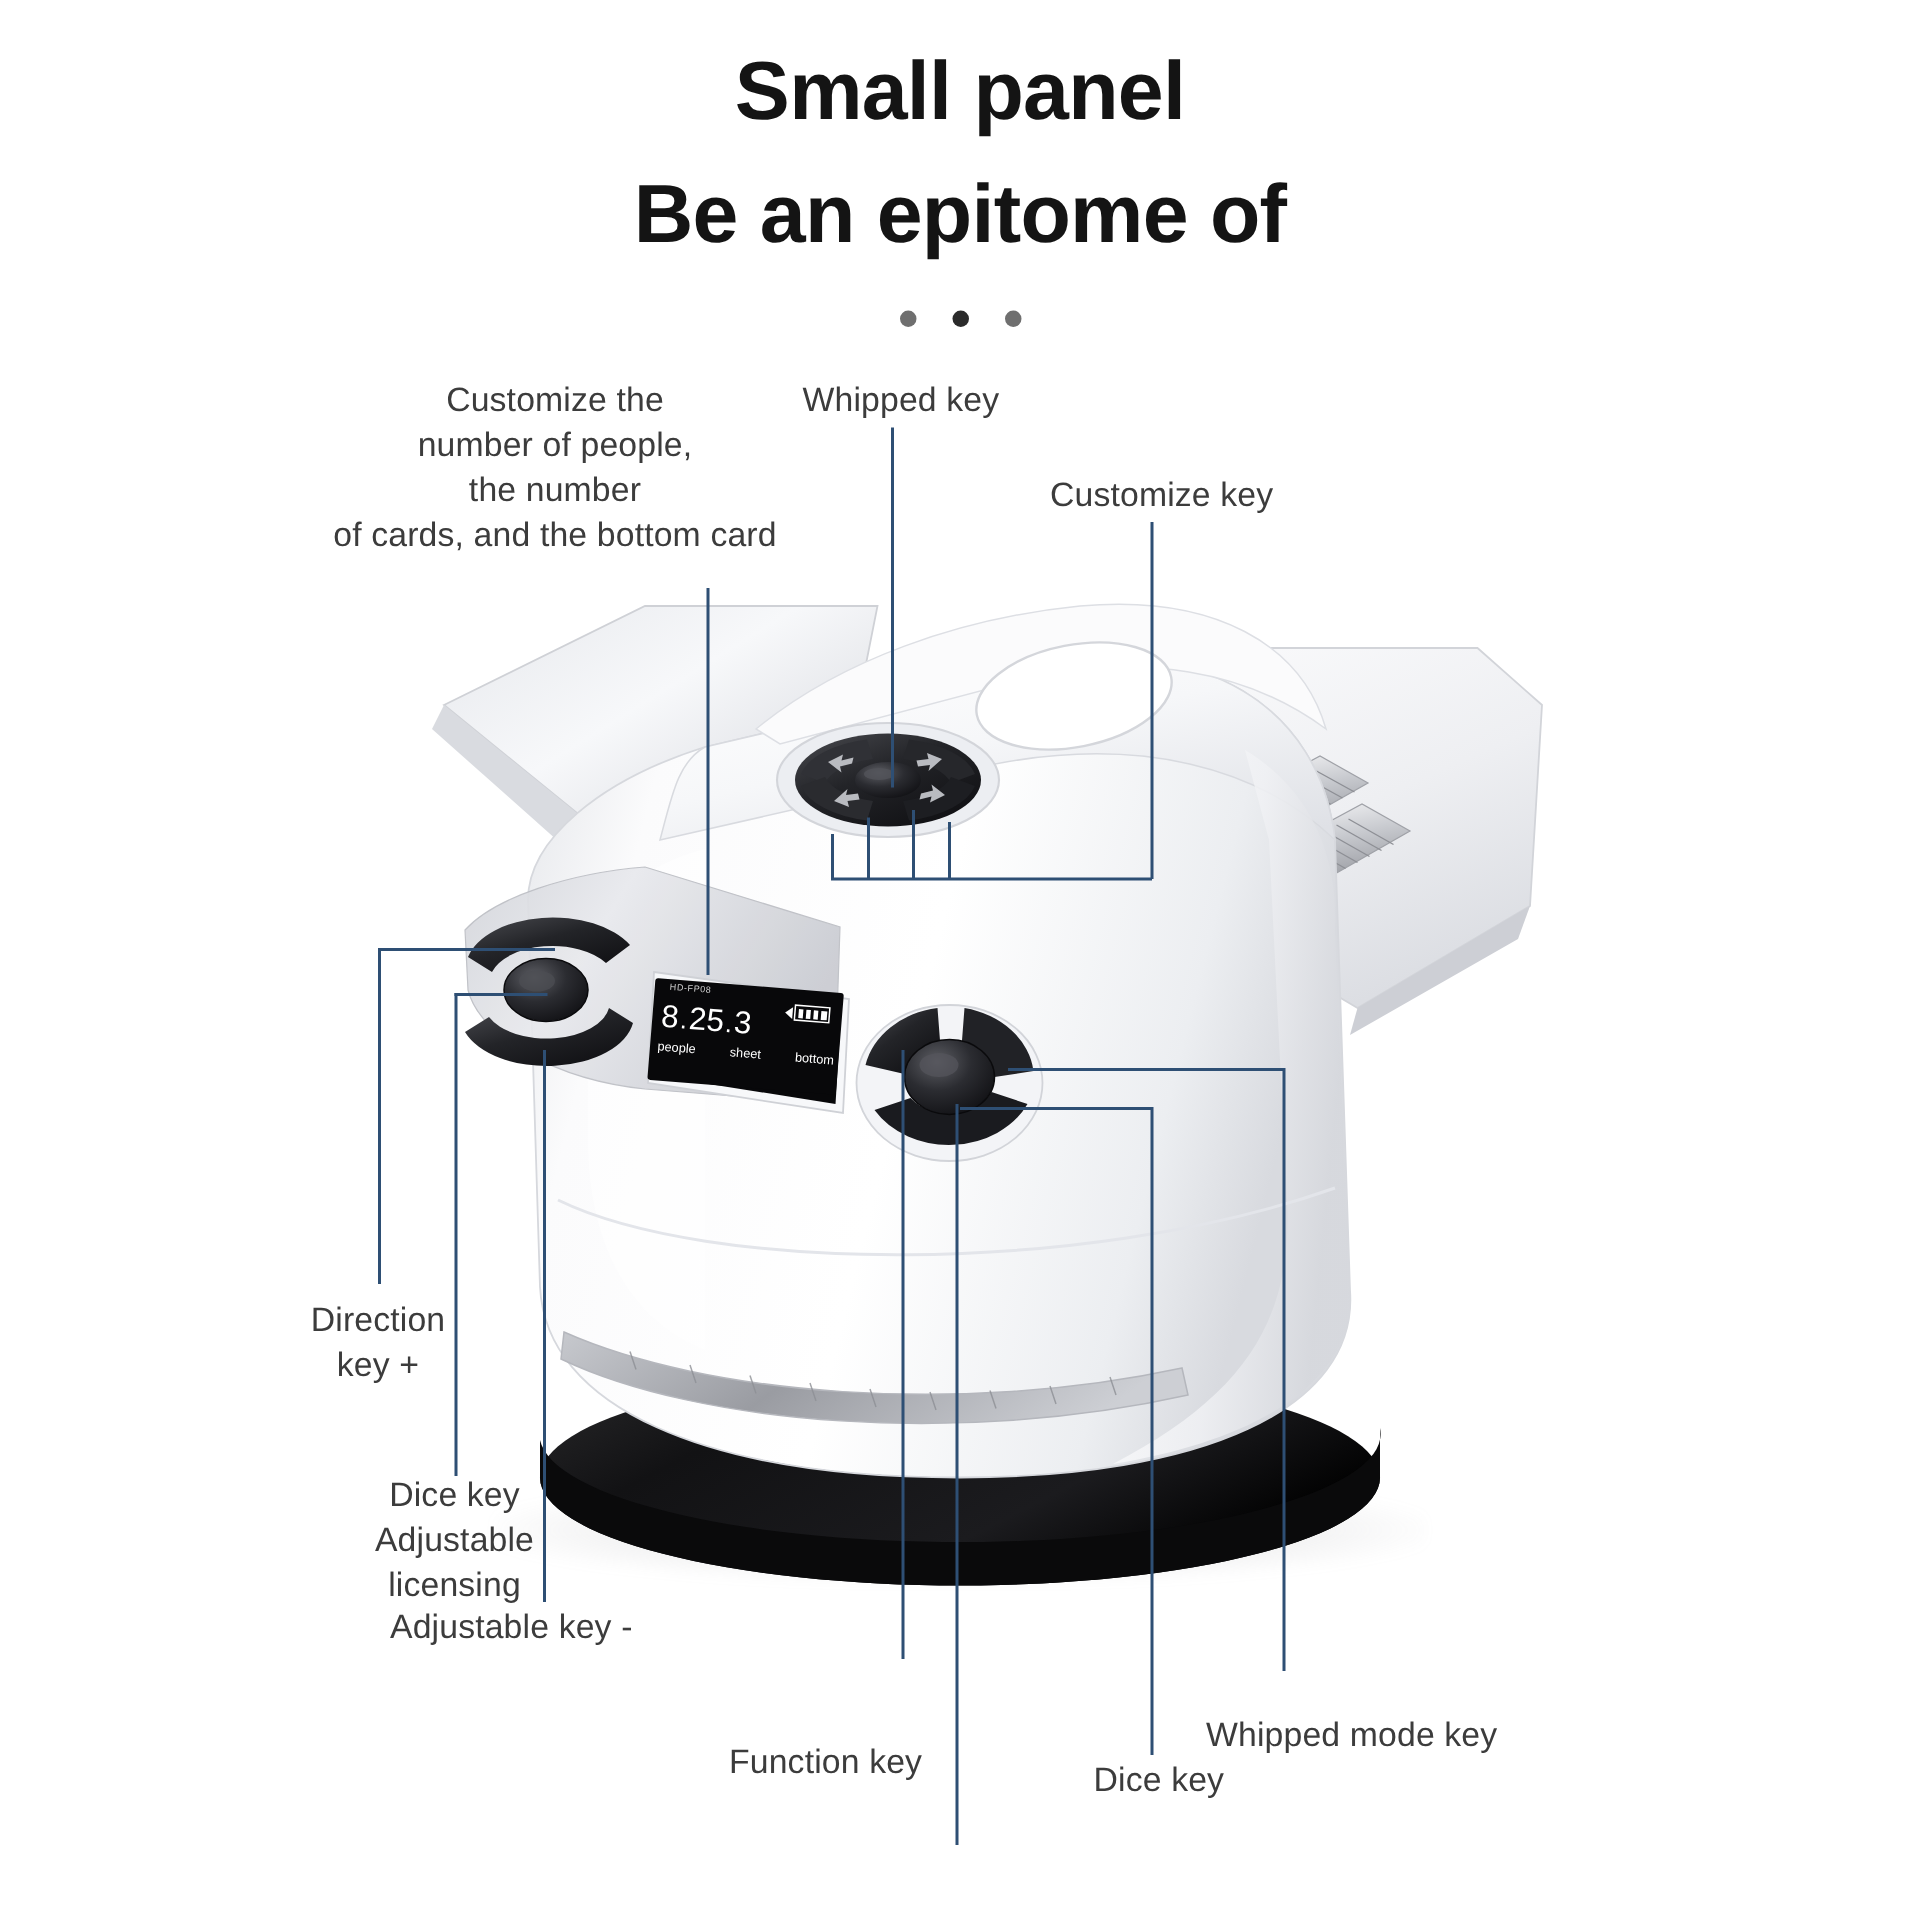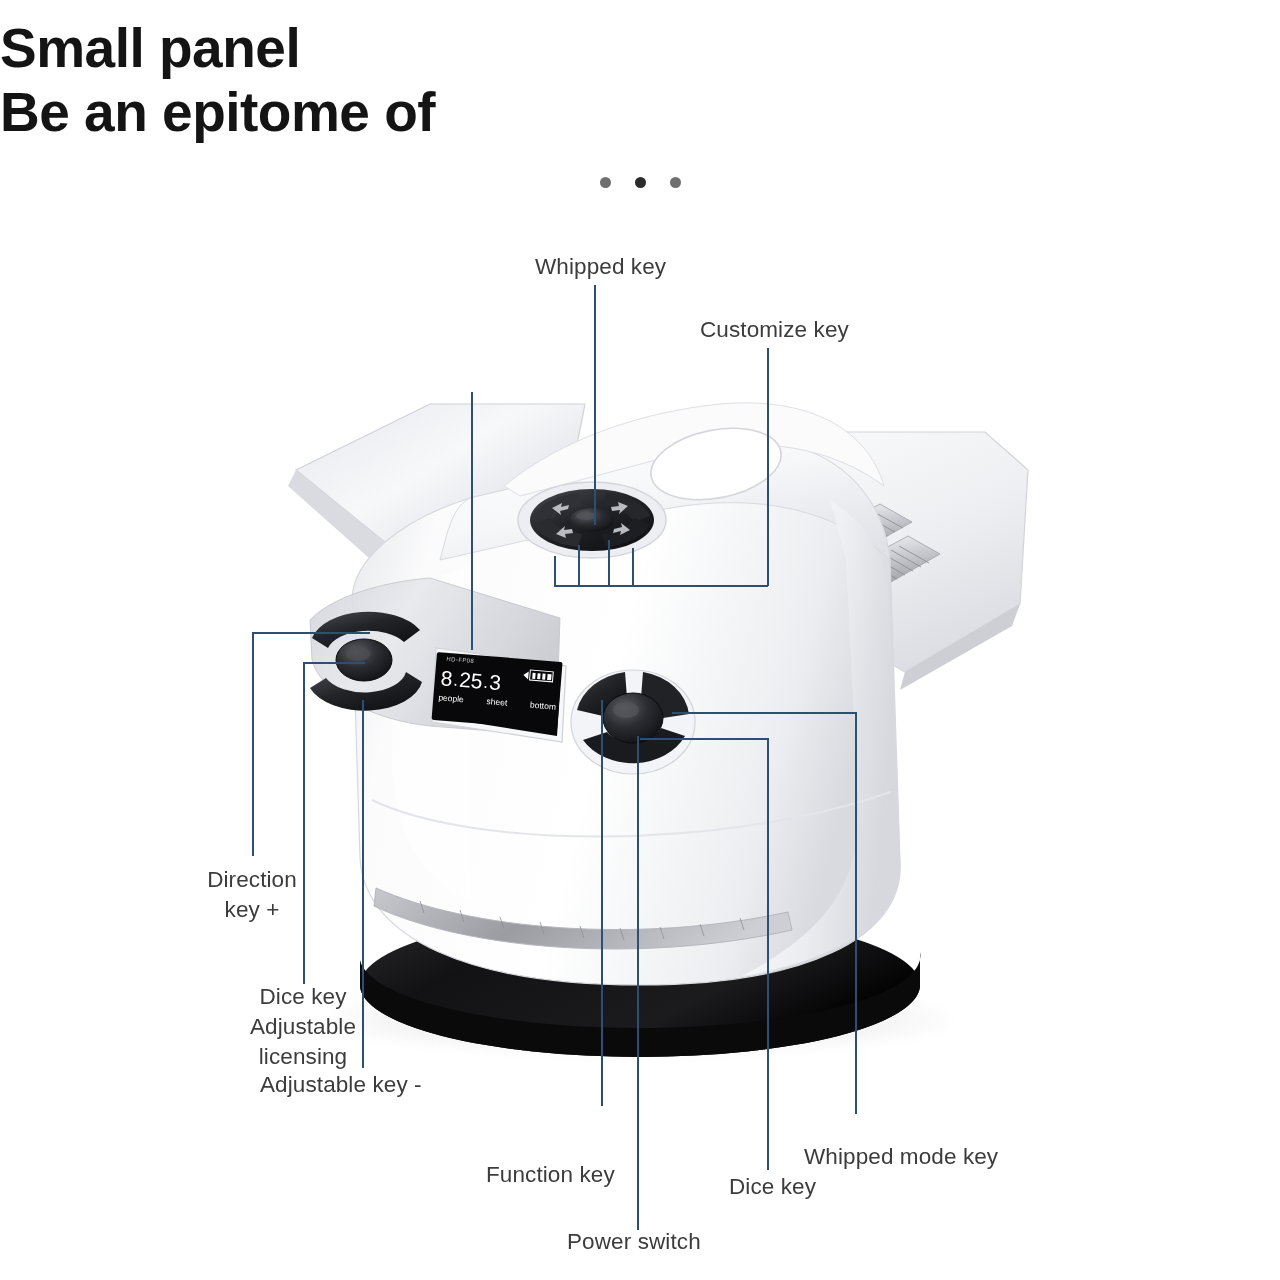--- a/index.html
+++ b/index.html
@@ -12,30 +12,31 @@
   }
   #root {
     position: relative;
     width: 1280px; height: 1280px;
     background: #ffffff;
   }
 
   
   .header {
     position: absolute; top: 0; left: 0; width: 1280px;
-    padding-top: 18px;
+    text-align: center;
+    padding-top: 30px;
   }
   .title-line {
     font-size: 55px;
     font-weight: 800;
     letter-spacing: -0.5px;
     color: #141414;
     line-height: 1.12;
   }
-  .title-line.l2 { margin-top: 2px; }
+  .title-line.l2 { margin-top: 20px; }
   .dots {
     margin-top: 34px;
     display: flex; justify-content: center; gap: 24px;
   }
   .dot { width: 11px; height: 11px; border-radius: 50%; background: #6f6f6f; }
   .dot.mid { background: #2b2b2b; }
 
   
   .label {
     position: absolute;
@@ -330,35 +331,38 @@
   <div class="ln v" style="left:601px; top:700px; height:406px;"></div>
 
   <div class="ln v" style="left:637px; top:736px; height:494px;"></div>
 
   <div class="ln h" style="left:640px; top:738px; width:128px;"></div>
   <div class="ln v" style="left:767px; top:738px; height:432px;"></div>
 
   <div class="ln h" style="left:672px; top:712px; width:184px;"></div>
   <div class="ln v" style="left:855px; top:712px; height:402px;"></div>
 
+  <div class="label center" style="left:190px; top:252px; width:360px;">Customize the
+number of people,
+the number
+of cards, and the bottom card</div>
 
   <div class="label left" style="left:535px; top:252px; width:200px;">Whipped key</div>
 
   <div class="label left" style="left:700px; top:315px; width:220px;">Customize key</div>
 
   <div class="label center" style="left:132px; top:865px; width:240px;">Direction
 key +</div>
 
   <div class="label center" style="left:183px; top:982px; width:240px;">Dice key
 Adjustable
 licensing</div>
 
   <div class="label left" style="left:260px; top:1070px; width:260px;">Adjustable key -</div>
 
   <div class="label left" style="left:486px; top:1142px; width:200px;margin-top:18px;">Function key</div>
 
-  <div class="label left" style="left:567px; top:1227px; width:240px;">Power switch</div>
 
   <div class="label left" style="left:729px; top:1172px; width:200px;">Dice key</div>
 
   <div class="label left" style="left:804px; top:1142px; width:260px;">Whipped mode key</div>
 
 </div>
 
 </body></html>

